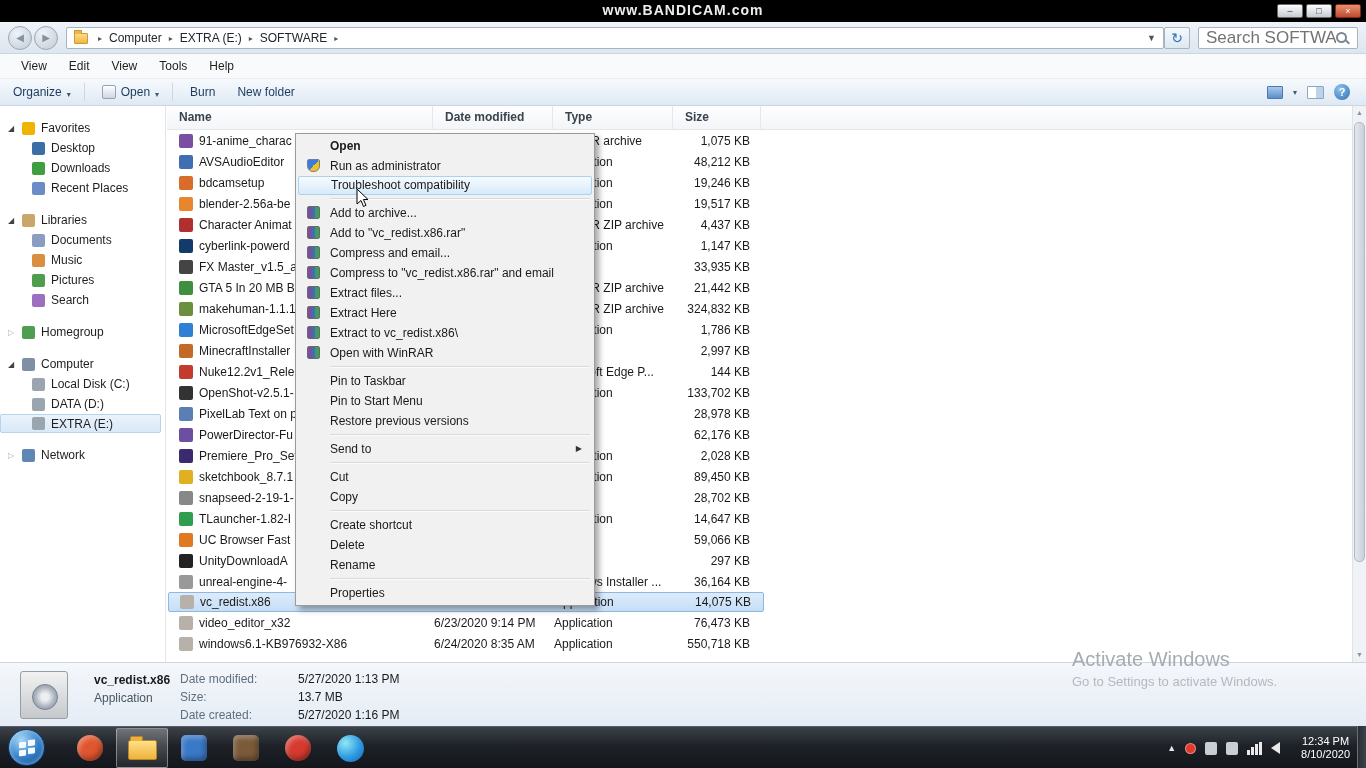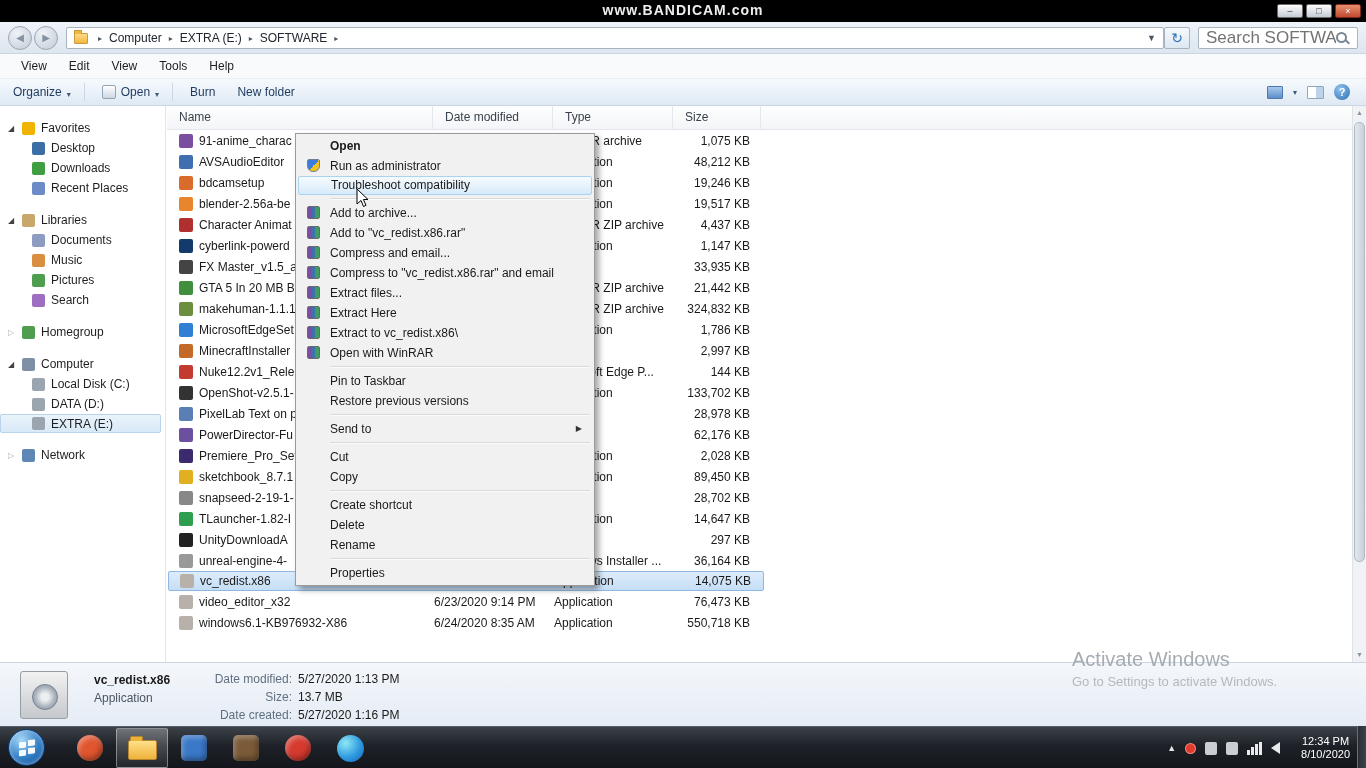--- a/index.html
+++ b/index.html
@@ -71,21 +71,21 @@
   .sb-exp{width:10px;font-size:8px;color:#b2b2b2;text-align:center;}
   .sb-exp.open{color:#444;}
   .sb-ico{width:13px;height:13px;border-radius:2px;flex:0 0 13px;}
   .sb-item{display:flex;align-items:center;height:20px;padding-left:32px;gap:6px;margin-right:4px;}
   .sb-item.selected{background:linear-gradient(#eaf3fb,#d8e9f7);border:1px solid #b8d4ec;border-radius:2px;height:19px;padding-left:31px;}
 
   
   .fheader{position:absolute;left:167px;top:106px;width:1185px;height:24px;
     background:linear-gradient(#fefefe,#f3f5f8);border-bottom:1px solid #e2e6ea;display:flex;
     font-size:12px;color:#39434d;z-index:5;}
-  .fh-cell{padding:4px 0 0 12px;border-right:1px solid #e4e8ec;height:23px;white-space:nowrap;overflow:hidden;}
+  .fh-cell{padding:4px 0 0 12px;border-right:1px solid #e4e8ec;height:23px;white-space:nowrap;overflow:hidden;font-weight:bold;}
   .fh-rest{flex:1;}
 
   
   .frows{position:absolute;left:167px;top:130px;width:1185px;height:532px;background:#fff;z-index:1;}
   .frow{display:grid;grid-template-columns:266px 120px 120px 88px;height:21px;align-items:center;width:596px;margin-left:1px;}
   .fcell{font-size:12px;color:#1a1a1a;white-space:nowrap;overflow:hidden;}
   .fcell.name{display:flex;align-items:center;gap:6px;padding-left:11px;}
   .ficon{width:14px;height:14px;border-radius:2px;flex:0 0 14px;display:inline-block;}
   .fcell.size{text-align:right;padding-right:12px;}
   .frow.selected{background:linear-gradient(#ddecfb,#c5def6);border:1px solid #8fb8e0;border-radius:2px;height:20px;}
@@ -114,21 +114,21 @@
   .details{position:absolute;left:0;top:662px;width:100%;height:64px;
     background:linear-gradient(#f4f7fb,#e5ecf5);border-top:1px solid #ccd4de;z-index:8;}
   .dp-icon{position:absolute;left:20px;top:8px;width:48px;height:48px;
     background:linear-gradient(#f2f2f2,#c5c8cc);border:1px solid #989da4;border-radius:3px;}
   .dp-icon::after{content:'';position:absolute;left:11px;top:12px;width:24px;height:24px;border-radius:50%;
     background:radial-gradient(circle,#eceef0 22%,#a8b0bc 60%,#828c9a 100%);border:1px solid #78818e;}
   .dp-name{position:absolute;left:94px;top:10px;font-size:12px;font-weight:bold;color:#1a1a1a;}
   .dp-type{position:absolute;left:94px;top:28px;font-size:12px;color:#4a5560;}
   .dp-info{position:absolute;left:180px;top:7px;font-size:12px;display:grid;
     grid-template-columns:112px auto;line-height:18px;column-gap:6px;}
-  .dp-label{color:#5f6f80;text-align:right;}
+  .dp-label{color:#5f6f80;}
   .dp-value{color:#1a1a1a;}
 
   
   .activate{position:absolute;left:1072px;top:648px;z-index:40;color:#a6acb2;}
   .act1{font-size:20px;}
   .act2{font-size:13px;margin-top:3px;color:#b3b9bf;}
 
   
   .taskbar{position:absolute;left:0;top:726px;width:100%;height:42px;
     background:linear-gradient(#3c4249,#1e2228 45%,#13161b);border-top:1px solid #565d66;z-index:70;}
@@ -485,20 +485,29 @@
         <span class="fcell name">
           <i class="ficon" style="background: rgb(47, 158, 79);"></i>
           <span class="ftext">TLauncher-1.82-I</span>
         </span>
         <span class="fcell date"></span>
         <span class="fcell type">Application</span>
         <span class="fcell size">14,647 KB</span>
       </div>
       <div class="frow">
         <span class="fcell name">
+          <i class="ficon" style="background: rgb(224, 120, 32);"></i>
+          <span class="ftext">UC Browser Fast</span>
+        </span>
+        <span class="fcell date"></span>
+        <span class="fcell type"></span>
+        <span class="fcell size">59,066 KB</span>
+      </div>
+      <div class="frow">
+        <span class="fcell name">
           <i class="ficon" style="background: rgb(34, 34, 34);"></i>
           <span class="ftext">UnityDownloadA</span>
         </span>
         <span class="fcell date"></span>
         <span class="fcell type"></span>
         <span class="fcell size">297 KB</span>
       </div>
       <div class="frow">
         <span class="fcell name">
           <i class="ficon" style="background: rgb(153, 153, 153);"></i>
@@ -551,20 +560,21 @@
       <div class="ctx-item"><span class="ctx-ico winrar"></span><span>Add to archive...</span></div>
       <div class="ctx-item"><span class="ctx-ico winrar"></span><span>Add to "vc_redist.x86.rar"</span></div>
       <div class="ctx-item"><span class="ctx-ico winrar"></span><span>Compress and email...</span></div>
       <div class="ctx-item"><span class="ctx-ico winrar"></span><span>Compress to "vc_redist.x86.rar" and email</span></div>
       <div class="ctx-item"><span class="ctx-ico winrar"></span><span>Extract files...</span></div>
       <div class="ctx-item"><span class="ctx-ico winrar"></span><span>Extract Here</span></div>
       <div class="ctx-item"><span class="ctx-ico winrar"></span><span>Extract to vc_redist.x86\</span></div>
       <div class="ctx-item"><span class="ctx-ico winrar"></span><span>Open with WinRAR</span></div>
       <div class="ctx-sep"></div>
       <div class="ctx-item"><span>Pin to Taskbar</span></div>
+      <div class="ctx-item"><span>Pin to Start Menu</span></div>
       <div class="ctx-item"><span>Restore previous versions</span></div>
       <div class="ctx-sep"></div>
       <div class="ctx-item"><span>Send to</span><span class="ctx-arrow">▶</span></div>
       <div class="ctx-sep"></div>
       <div class="ctx-item"><span>Cut</span></div>
       <div class="ctx-item"><span>Copy</span></div>
       <div class="ctx-sep"></div>
       <div class="ctx-item"><span>Create shortcut</span></div>
       <div class="ctx-item"><span>Delete</span></div>
       <div class="ctx-item"><span>Rename</span></div>

